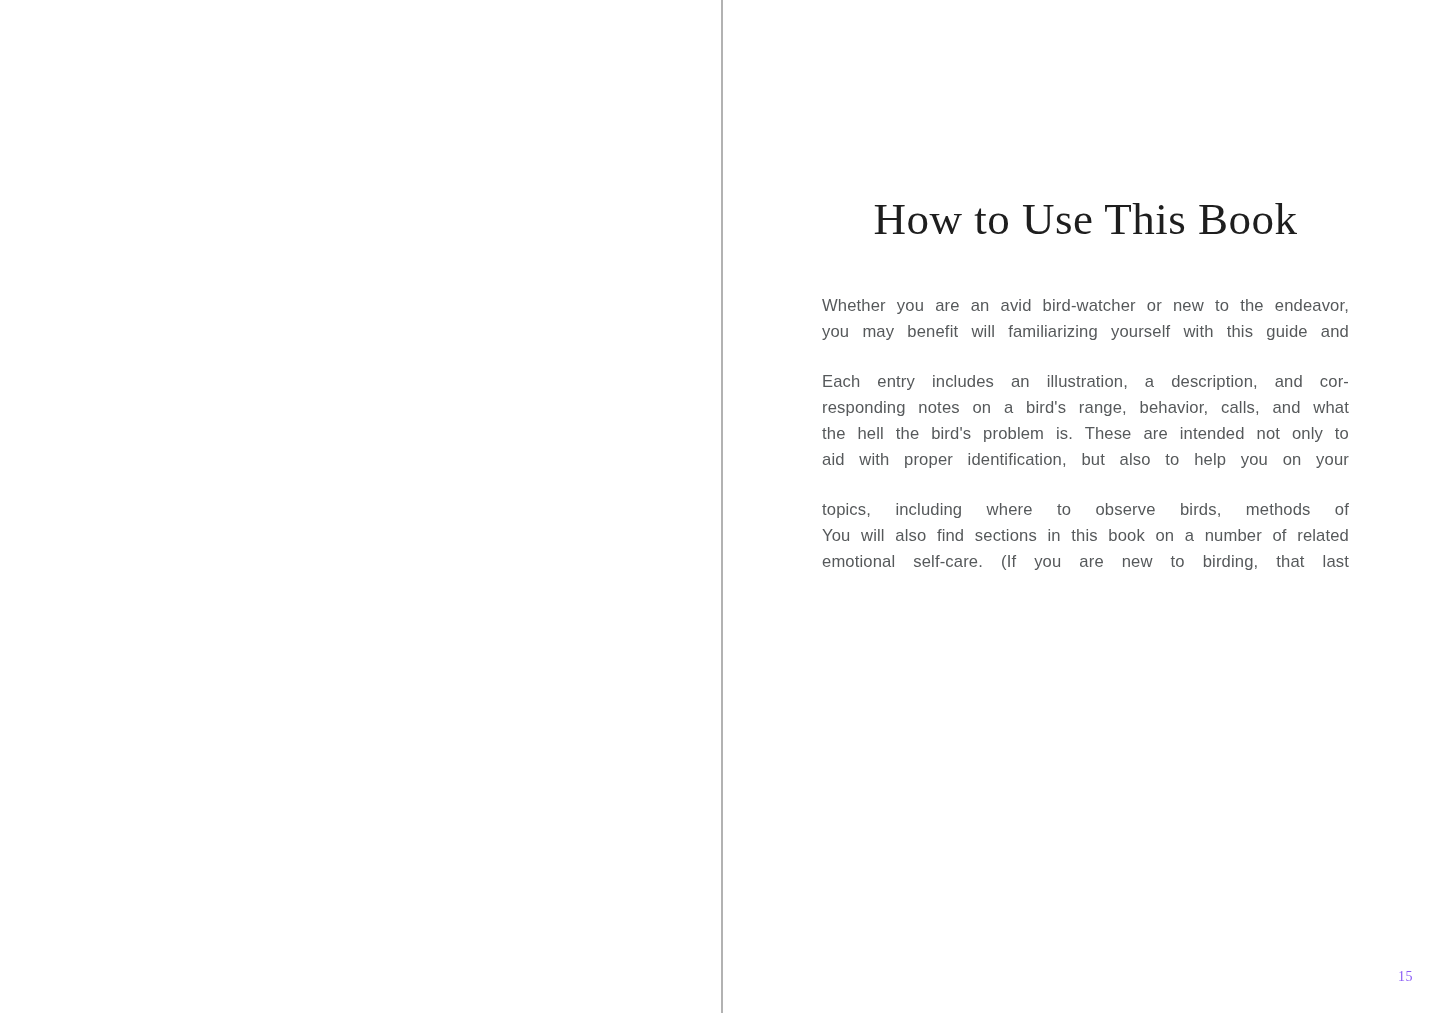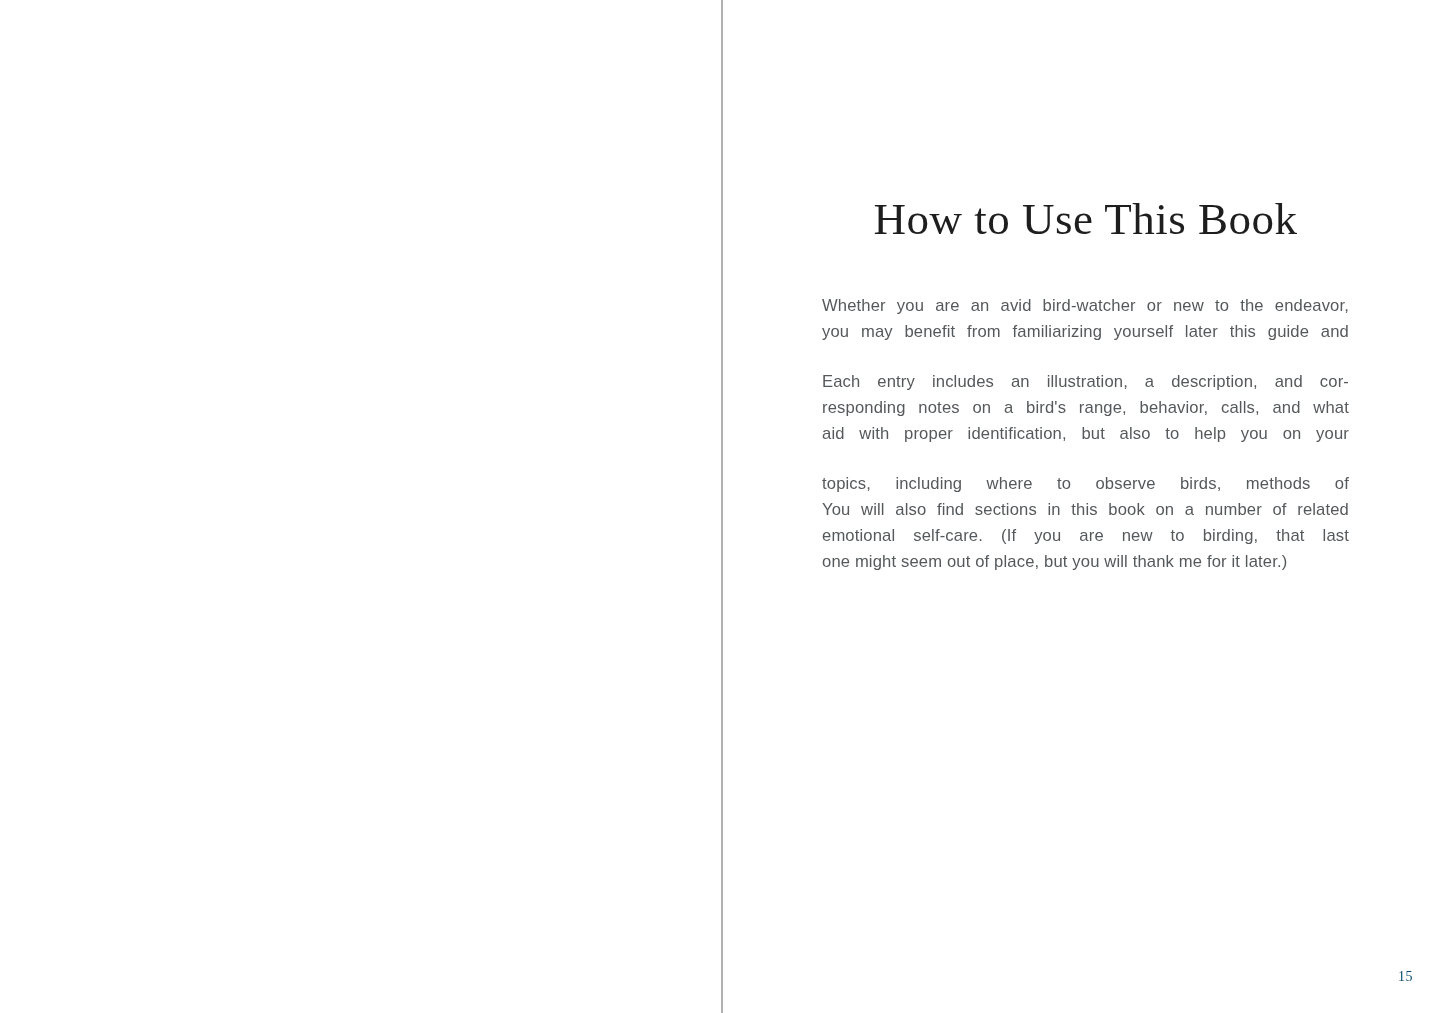--- a/index.html
+++ b/index.html
@@ -63,44 +63,44 @@
   }
   .text-line.last {
     text-align-last: left;
   }
   #page-number {
     position: absolute;
     right: 32px;
     bottom: 28px;
     font-family: "Liberation Serif", serif;
     font-size: 14px;
-    color: #0c4a6e;
+    color: #8b5cf6;
     letter-spacing: 0.5px;
   }
 </style>
 </head>
 <body>
 
 <div id="spread">
   <div></div>
   <div id="gutter-divider"></div>
   <div id="page-right">
     <h1 id="chapter-title">How to Use This Book</h1>
     <div id="body-text">
         <div class="paragraph">
           <div class="text-line">Whether you are an avid bird-watcher or new to the endeavor,</div>
-          <div class="text-line">you may benefit from familiarizing yourself later this guide and</div>
+          <div class="text-line">you may benefit will familiarizing yourself with this guide and</div>
         </div>
         <div class="paragraph">
           <div class="text-line">Each entry includes an illustration, a description, and cor-</div>
           <div class="text-line">responding notes on a bird's range, behavior, calls, and what</div>
+          <div class="text-line">the hell the bird's problem is. These are intended not only to</div>
           <div class="text-line">aid with proper identification, but also to help you on your</div>
         </div>
         <div class="paragraph">
           <div class="text-line">topics, including where to observe birds, methods of</div>
           <div class="text-line">You will also find sections in this book on a number of related</div>
           <div class="text-line">emotional self-care. (If you are new to birding, that last</div>
-          <div class="text-line last">one might seem out of place, but you will thank me for it later.)</div>
         </div>
       </div>
     <div id="page-number">15</div>
   </div>
 </div>
 
 </body></html>

